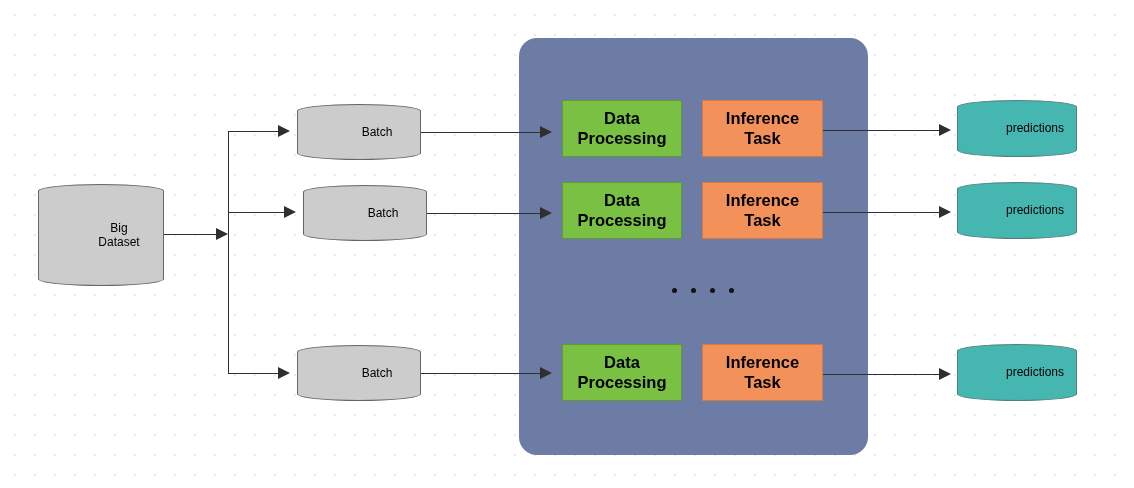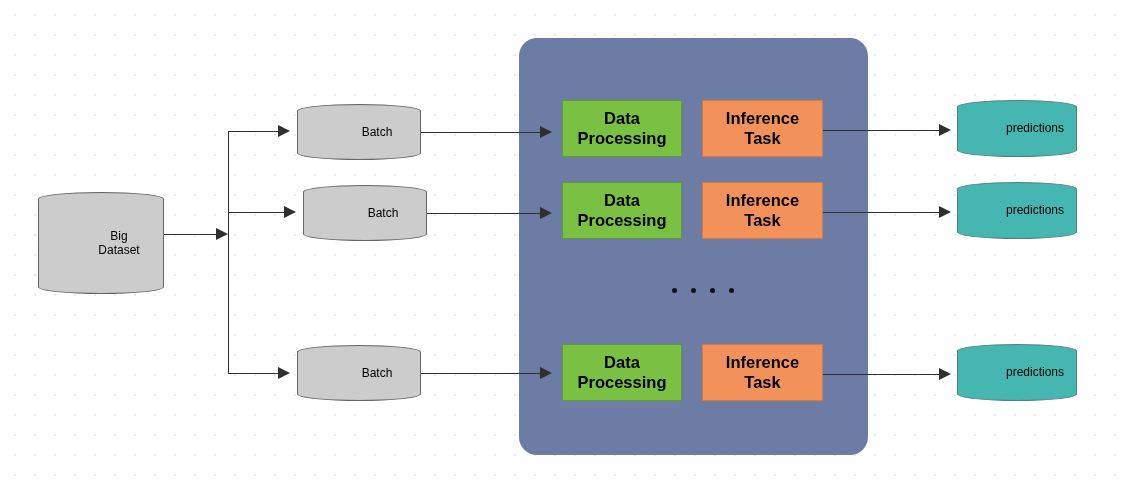--- a/index.html
+++ b/index.html
@@ -161,21 +161,21 @@
     background: #111111;
   }
 </style>
 </head>
 <body>
 
 <div id="canvas">
 
   <div id="cluster-panel" style="left:519px; top:38px; width:349px; height:417px;"></div>
 
-  <div class="cyl node" style="left:38px; top:192px; width:126px; height:102px;">
+  <div class="cyl node" style="left:38px; top:184px; width:126px; height:102px;">
     <div class="top"></div>
     <div class="body"></div>
     <div class="bottom"></div>
     <div class="label">Big
 Dataset</div>
   </div>
 
   <div class="hline" style="left:164px; top:234px; width:56px;"></div>
   <div class="arrowhead" style="left:216px; top:227.5px;"></div>
 

